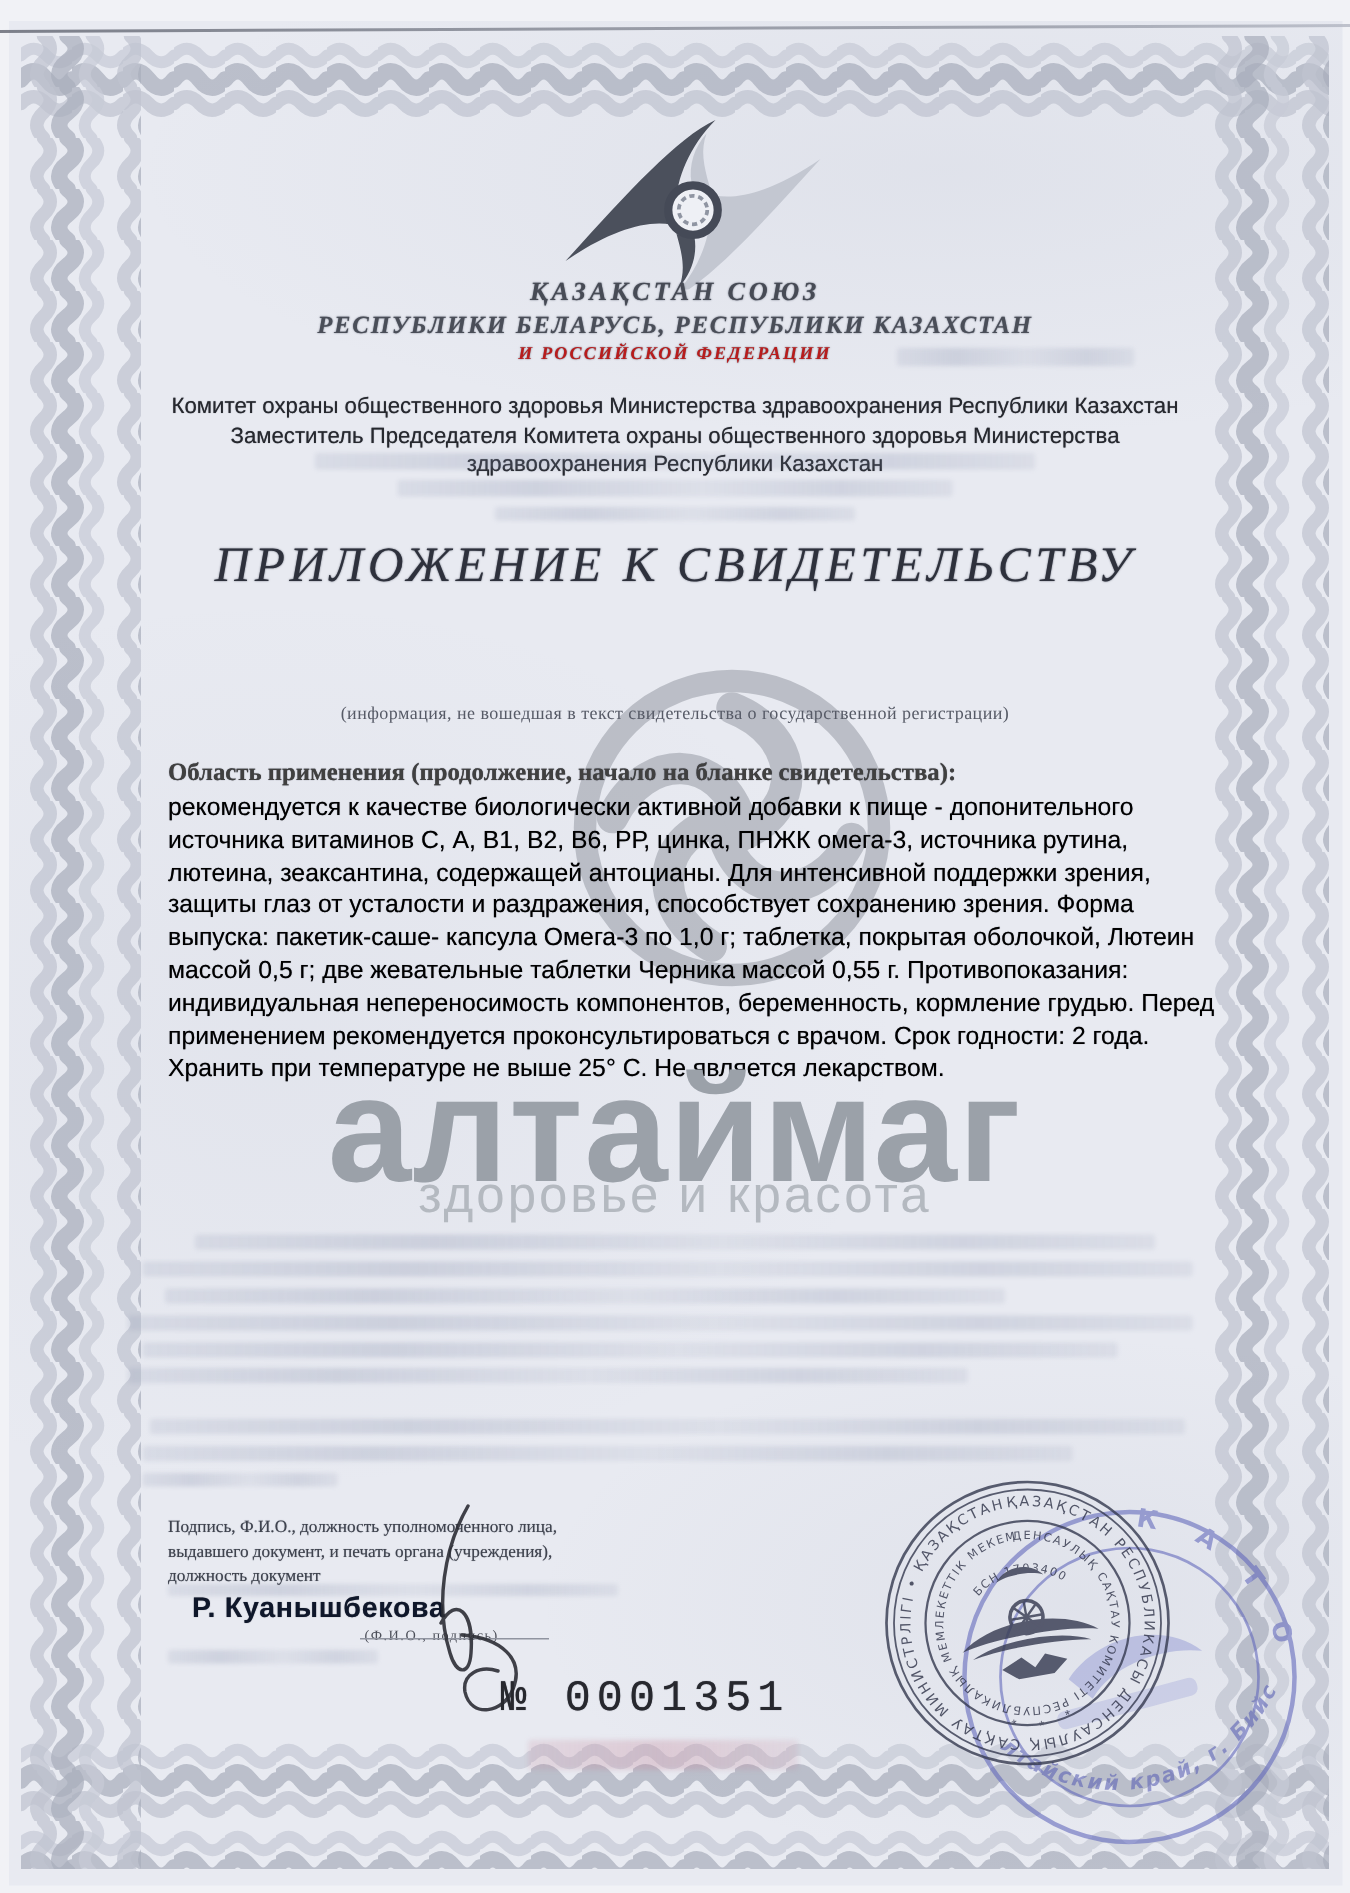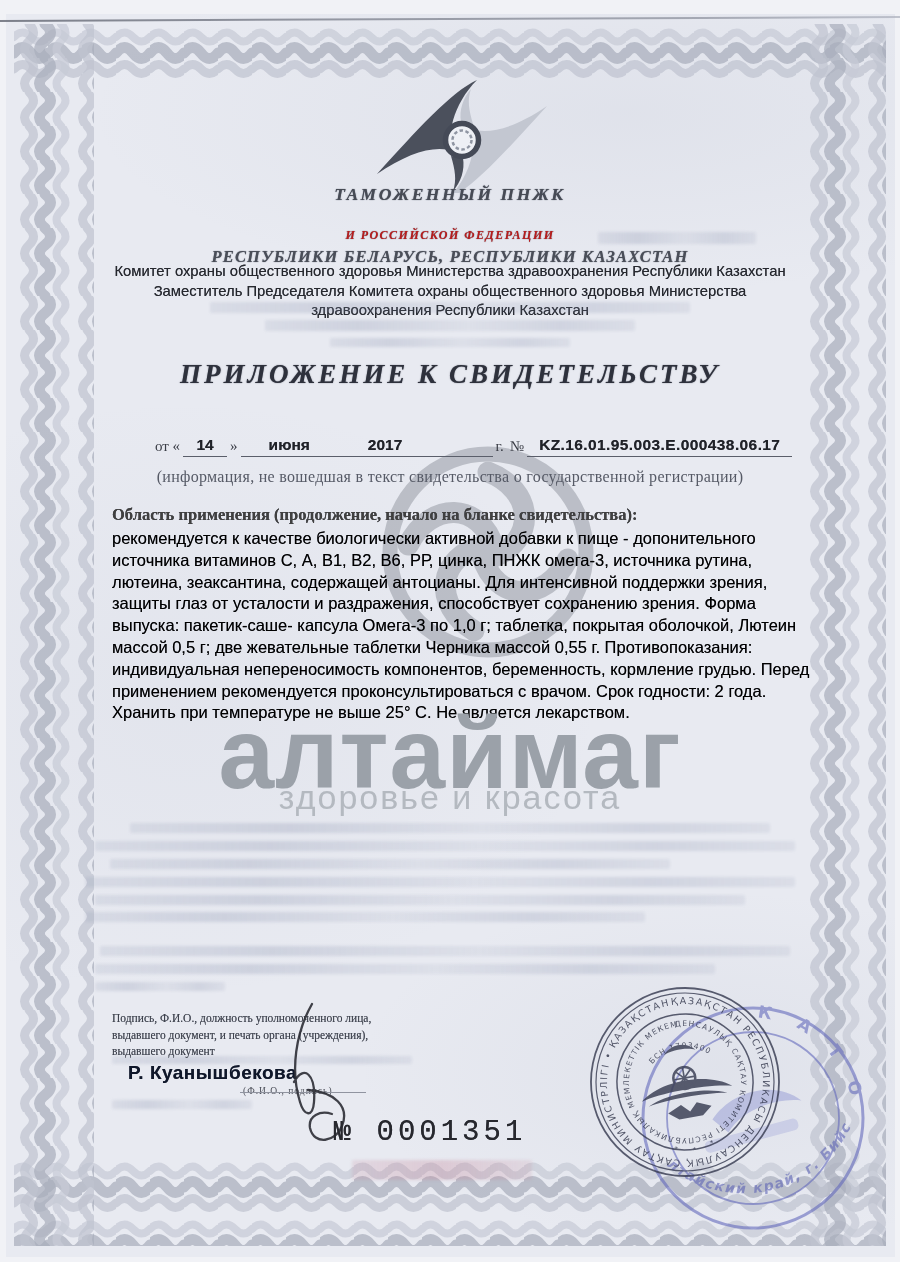--- a/index.html
+++ b/index.html
@@ -11,39 +11,39 @@
       radial-gradient(700px 500px at 20% 55%, rgba(150,158,180,.07), transparent 60%),
       radial-gradient(600px 300px at 80% 85%, rgba(150,158,180,.10), transparent 60%);}
   .scanline{position:absolute;left:-10px;top:18px;width:920px;height:2px;background:linear-gradient(90deg,#565a66,#7a7e8a 40%,#8d919d 75%,#b0b4c0);opacity:.75;transform:rotate(-0.25deg);}
   .band{position:absolute;opacity:.9;}
   .abs{position:absolute;}
   .ctr{left:0;width:900px;text-align:center;}
   .serif{font-family:"Liberation Serif","DejaVu Serif",serif;}
   .mono{font-family:"Liberation Mono","DejaVu Sans Mono",monospace;}
 
   .union1{top:184px;font-size:17.5px;font-weight:700;font-style:italic;letter-spacing:2.5px;color:#474b55;text-shadow:0 0 1.1px rgba(60,66,82,.85);}
-  .union2{top:207px;font-size:16.5px;font-weight:700;font-style:italic;letter-spacing:1.2px;color:#4a4e58;text-shadow:0 0 1.1px rgba(60,66,82,.8);margin-top:40px;}
+  .union2{top:207px;font-size:16.5px;font-weight:700;font-style:italic;letter-spacing:1.2px;color:#4a4e58;text-shadow:0 0 1.1px rgba(60,66,82,.8);}
   .union3{top:228px;font-size:12px;font-weight:700;font-style:italic;letter-spacing:1.5px;color:#b91c1c;text-shadow:0 0 1.1px rgba(60,66,82,.8);}
 
   .auth{top:262px;font-size:14.8px;line-height:19.5px;color:#26282e;text-shadow:0 0 .6px rgba(40,44,58,.75);}
   .terr{top:348px;font-size:10px;color:#5c5f6a;letter-spacing:.4px;}
 
-  .title{top:359px;font-size:27px;font-weight:700;font-style:italic;letter-spacing:3px;color:#2e313c;text-shadow:0 0 1.2px rgba(50,55,70,.75);}
+  .title{top:359px;font-size:33px;font-weight:400;font-style:italic;letter-spacing:3px;color:#2e313c;text-shadow:0 0 1.2px rgba(50,55,70,.75);}
   .subtitle{top:398px;font-size:22px;font-weight:700;font-style:italic;letter-spacing:1px;color:#33363f;text-shadow:0 0 1px rgba(50,55,70,.7);}
 
   .dateline{top:436px;left:152px;width:690px;display:flex;align-items:flex-end;color:#3a3d46;}
   .dl-lbl{font-family:"Liberation Serif","DejaVu Serif",serif;font-size:15px;padding:0 3px 2px 3px;white-space:nowrap;}
   .dl-val{font-size:15.5px;font-weight:700;color:#202228;text-shadow:0 0 .5px rgba(35,38,50,.7);}
   .u{border-bottom:1.2px solid #5a5e6a;}
   .dl-day{width:44px;text-align:center;padding-bottom:2px;}
   .dl-fill{width:252px;display:flex;padding-bottom:2px;}
   .dl-month{margin-left:28px;}
   .dl-year{margin-left:58px;}
   .dl-num{padding:0 12px 2px 12px;letter-spacing:.4px;}
-  .infocap{top:468px;font-size:16px;color:#565a66;letter-spacing:.3px;}
+  .infocap{top:468px;font-size:12px;color:#565a66;letter-spacing:.3px;}
 
   .scope-h{left:112px;top:505px;width:706px;font-size:16.5px;font-weight:700;color:#404040;text-shadow:0 0 .6px rgba(25,28,40,.8);font-family:Liberation Serif, serif;}
   .scope-t{left:112px;top:528px;width:704px;font-size:16.5px;line-height:21.8px;color:#000000;text-shadow:0 0 .5px rgba(30,33,45,.7);}
 
   .wm-brand{top:660px;font-size:100px;font-weight:700;letter-spacing:1px;color:#9ba1a9;margin-top:36px;}
   .wm-tag{top:778px;font-size:34px;letter-spacing:2px;color:#b4b9c0;}
 
   .sig-cap{left:112px;top:1010px;font-size:11.5px;line-height:16.5px;color:#3f434e;text-shadow:0 0 .6px rgba(60,66,82,.6);}
   .sig-name{left:128px;top:1062px;font-size:19px;font-weight:700;letter-spacing:.5px;color:#0f172a;text-shadow:0 0 .6px rgba(30,34,48,.7);}
   .sig-namecap{left:243px;top:1086px;font-size:9.5px;color:#4c4f59;letter-spacing:1px;}
@@ -107,44 +107,32 @@
     <path d="M112 2 C 86 14, 52 52, 12 96 C 44 74, 72 66, 90 74 C 80 60, 88 26, 112 2 Z" fill="#4b505c"></path>
     <path d="M86 78 C 90 92, 92 102, 88 113 C 96 104, 100 92, 98 80 Z" fill="#4b505c"></path>
     <g transform="rotate(180 97 62)">
       <path d="M112 2 C 86 14, 52 52, 12 96 C 44 74, 72 66, 90 74 C 80 60, 88 26, 112 2 Z" fill="#c3c7d1"></path>
       <path d="M86 78 C 90 92, 92 102, 88 113 C 96 104, 100 92, 98 80 Z" fill="#c3c7d1"></path>
     </g>
     <circle cx="97" cy="62" r="16.5" fill="#eef0f5" stroke="#454a57" stroke-width="5.5"></circle>
     <circle cx="97" cy="62" r="9.5" fill="none" stroke="#8f95a2" stroke-width="2.5" stroke-dasharray="3.5 2.5"></circle>
   </svg>
 
-  <div class="abs ctr serif union1">ТАМОЖЕННЫЙ ПНЖК</div>
+  <div class="abs ctr serif union1">ҚАЗАҚСТАН СОЮЗ</div>
   <div class="abs ctr serif union2">РЕСПУБЛИКИ БЕЛАРУСЬ, РЕСПУБЛИКИ КАЗАХСТАН</div>
   <div class="abs ctr serif union3">И РОССИЙСКОЙ ФЕДЕРАЦИИ</div>
 
   <div class="abs ctr auth">
     <div>Комитет охраны общественного здоровья Министерства здравоохранения Республики Казахстан</div>
     <div>Заместитель Председателя Комитета охраны общественного здоровья Министерства</div>
     <div>здравоохранения Республики Казахстан</div>
   </div>
 
   <div class="abs ctr serif title">ПРИЛОЖЕНИЕ К СВИДЕТЕЛЬСТВУ</div>
 
-  <div class="abs dateline">
-    <span class="dl-lbl">от «</span>
-    <span class="dl-val dl-day u">14</span>
-    <span class="dl-lbl">»</span>
-    <span class="dl-fill u">
-      <span class="dl-val dl-month">июня</span>
-      <span class="dl-val dl-year">2017</span>
-    </span>
-    <span class="dl-lbl">г.</span>
-    <span class="dl-lbl">№</span>
-    <span class="dl-val dl-num u">KZ.16.01.95.003.E.000438.06.17</span>
-  </div>
   <div class="abs ctr serif infocap">(информация, не вошедшая в текст свидетельства о государственной регистрации)</div>
 
   <div class="abs scope-h">Область применения (продолжение, начало на бланке свидетельства):</div>
   <div class="abs scope-t">рекомендуется к качестве биологически активной добавки к пище - допонительного источника витаминов С, А, В1, В2, В6, РР, цинка, ПНЖК омега-3, источника рутина, лютеина, зеаксантина, содержащей антоцианы. Для интенсивной поддержки зрения, защиты глаз от усталости и раздражения, способствует сохранению зрения. Форма выпуска: пакетик-саше- капсула Омега-3 по 1,0 г; таблетка, покрытая оболочкой, Лютеин массой 0,5 г; две жевательные таблетки Черника массой 0,55 г. Противопоказания: индивидуальная непереносимость компонентов, беременность, кормление грудью. Перед применением рекомендуется проконсультироваться с врачом. Срок годности: 2 года. Хранить при температуре не выше 25° С. Не является лекарством.</div>
 
   <div class="abs ctr wm-brand">алтаймаг</div>
   <div class="abs ctr wm-tag">здоровье и красота</div>
 
   <div class="gh" style="left:598px;top:232px;width:158px;height:12px"></div>
   <div class="gh" style="left:210px;top:302px;width:480px;height:11px"></div>
@@ -159,21 +147,21 @@
   <div class="gh" style="left:100px;top:946px;width:690px"></div>
   <div class="gh" style="left:95px;top:964px;width:620px"></div>
   <div class="gh" style="left:95px;top:982px;width:130px;height:9px"></div>
   <div class="gh" style="left:112px;top:1056px;width:300px;height:8px"></div>
   <div class="gh" style="left:112px;top:1100px;width:140px;height:9px"></div>
   <div class="gh gh-pink" style="left:352px;top:1160px;width:180px;height:20px"></div>
 
   <div class="abs serif sig-cap">
     <div>Подпись, Ф.И.О., должность уполномоченного лица,</div>
     <div>выдавшего документ, и печать органа (учреждения),</div>
-    <div>выдавшего документ</div>
+    <div>должность документ</div>
   </div>
   <div class="abs sig-name">Р. Куанышбекова</div>
   <div class="abs serif sig-namecap">(Ф.И.О., подпись)</div>
   <div class="abs sig-line"></div>
   <svg class="abs" style="left:250px;top:998px" width="130" height="150" viewBox="0 0 130 150">
     <path d="M62 6 C 46 34, 40 72, 50 104 C 54 118, 63 120, 64 104 C 66 76, 54 66, 44 84
              M58 92 C 84 94, 100 108, 92 128 C 86 144, 64 148, 60 130 C 58 118, 70 112, 82 116" fill="none" stroke="#2c2e35" stroke-width="2.3" stroke-linecap="round" opacity="0.9"></path>
   </svg>
 
   <div class="abs ctr mono formnum">№ 0001351</div>

